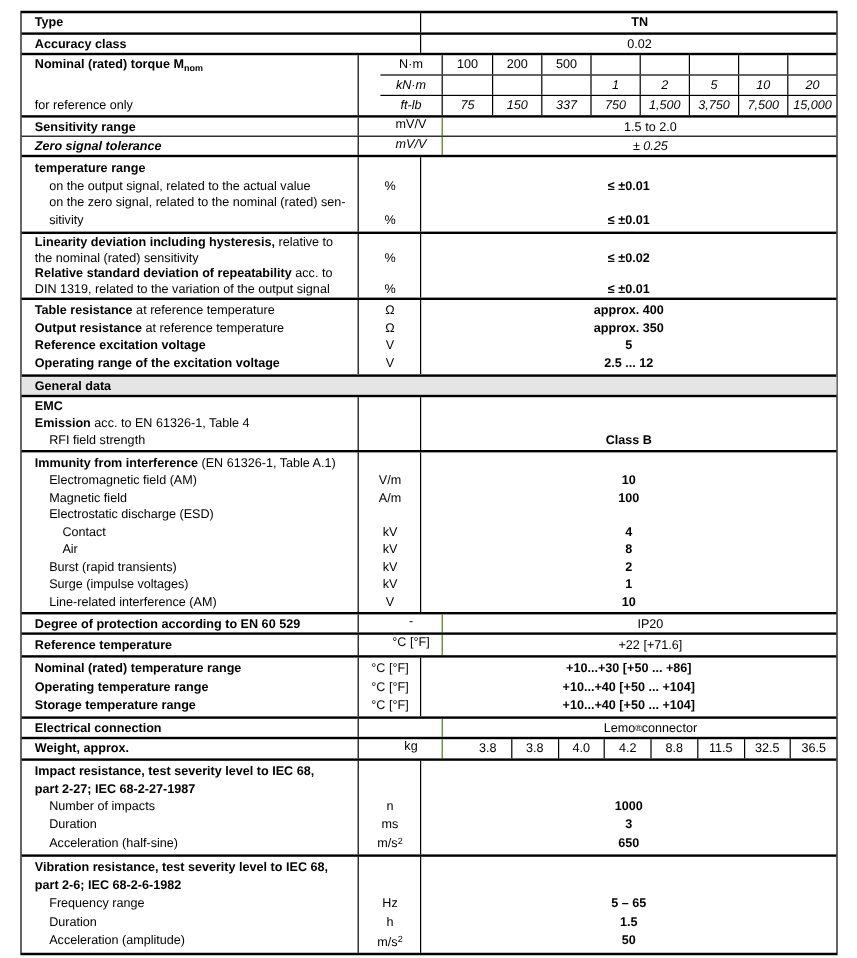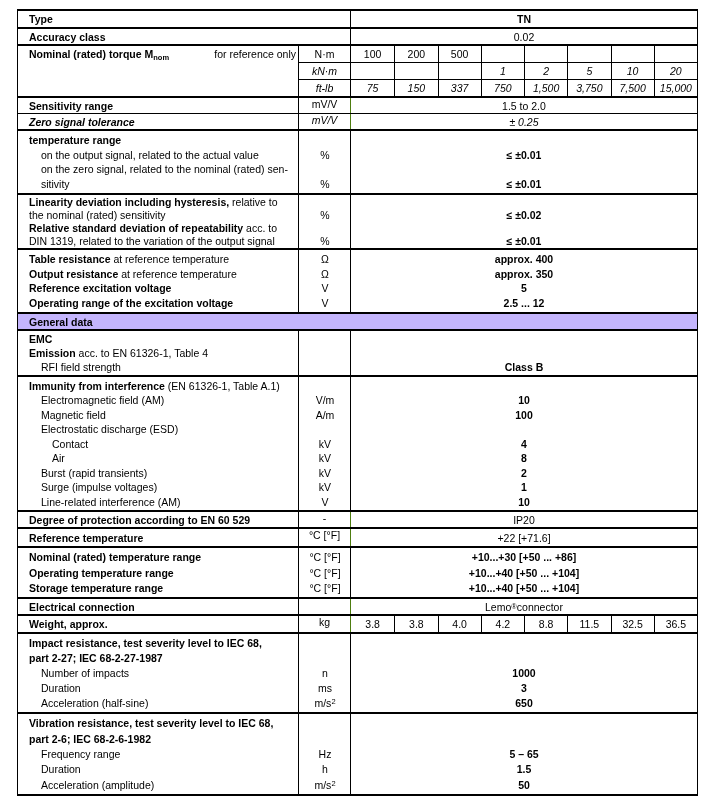--- a/index.html
+++ b/index.html
@@ -6,42 +6,42 @@
   body{
     width:714px;height:798px;position:relative;background:#ffffff;
     font-family:"Liberation Sans",sans-serif;font-size:10.5px;color:#000;
     overflow:hidden;
   }
   #spec-table{
     position:absolute;left:17px;top:9px;width:681px;box-sizing:border-box;
     border:1px solid #000;border-top-width:2px;border-bottom-width:2px;
     background:#fff;
   }
-  .row{position:relative;display:flex;align-items:stretch;box-sizing:content-box;}
+  .row{position:relative;display:flex;align-items:stretch;box-sizing:content-box;gap:18px;}
   .b{font-weight:bold;}
   .sb{font-size:7.5px;vertical-align:-2px;}
   .sp{font-size:7.5px;vertical-align:3px;}
   
   .cl{width:281px;box-sizing:border-box;border-right:1px solid #000;display:flex;align-items:center;padding-left:11px;}
   .c2l{width:333px;box-sizing:border-box;border-right:1px solid #000;display:flex;align-items:center;padding-left:11px;}
   .cu{width:52px;box-sizing:border-box;border-right:1px solid #4d7c0f;display:flex;align-items:flex-start;justify-content:center;}
   .cv{flex:1;display:flex;align-items:center;justify-content:center;}
   
   .sec{width:100%;display:flex;align-items:center;padding-left:11px;box-sizing:border-box;}
   
   .vline{position:absolute;top:0;bottom:0;width:1px;background:#000;}
   .lines{position:absolute;left:0;right:0;top:0;bottom:0;display:flex;flex-direction:column;justify-content:space-evenly;}
   .line{display:flex;align-items:center;}
   .line .l{width:281px;box-sizing:border-box;padding-left:11px;}
   .line .l.i1{padding-left:23px;}
   .line .l.i2{padding-left:34px;}
   .line .u{width:52px;text-align:center;}
   .line .v{flex:1;text-align:center;font-weight:bold;}
   
-  .gl{width:281px;box-sizing:border-box;border-right:1px solid #000;display:flex;justify-content:space-between;padding:2px 2px 2px 11px;}
+  .gl{width:281px;box-sizing:border-box;border-right:1px solid #000;display:flex;flex-direction:column;justify-content:space-between;padding:2px 2px 2px 11px;}
   .gr{flex:1;display:flex;flex-direction:column;}
   .subrow{display:flex;flex:1;}
   .subrow + .subrow{border-top:1px solid #000;font-style:italic;}
   .su{width:52px;box-sizing:border-box;border-right:1px solid #000;display:flex;align-items:center;justify-content:center;}
   .sg{flex:1;display:grid;grid-template-columns:repeat(8,1fr);}
   .gc{display:flex;align-items:center;justify-content:center;border-left:1px solid #000;}
   .gc:first-child{border-left:0;}
 </style>
 </head>
 <body>
@@ -257,21 +257,21 @@
           <div class="u"><span>V</span></div>
           <div class="v"><span>5</span></div>
         </div>
         <div class="line">
           <div class="l"><span class="b ">Operating range of the excitation voltage</span></div>
           <div class="u"><span>V</span></div>
           <div class="v"><span>2.5 ... 12</span></div>
         </div>
       </div>
     </div>
-    <div class="row section" style="height: 15px; border-top: 2px solid rgb(0, 0, 0); background: #c4b5fd;">
+    <div class="row section" style="height: 15px; border-top: 2px solid rgb(0, 0, 0); background: #e5e5e5;">
       <div class="sec">
         <span class="b ">General data</span>
       </div>
     </div>
     <div class="row block" style="height: 44px; border-top: 2px solid rgb(0, 0, 0);">
       <div class="vline" style="left: 280px; background: rgb(0, 0, 0);"></div>
       <div class="vline" style="left: 332px; background: rgb(0, 0, 0);"></div>
       <div class="lines">
         <div class="line">
           <div class="l"><span class="b ">EMC</span></div>

